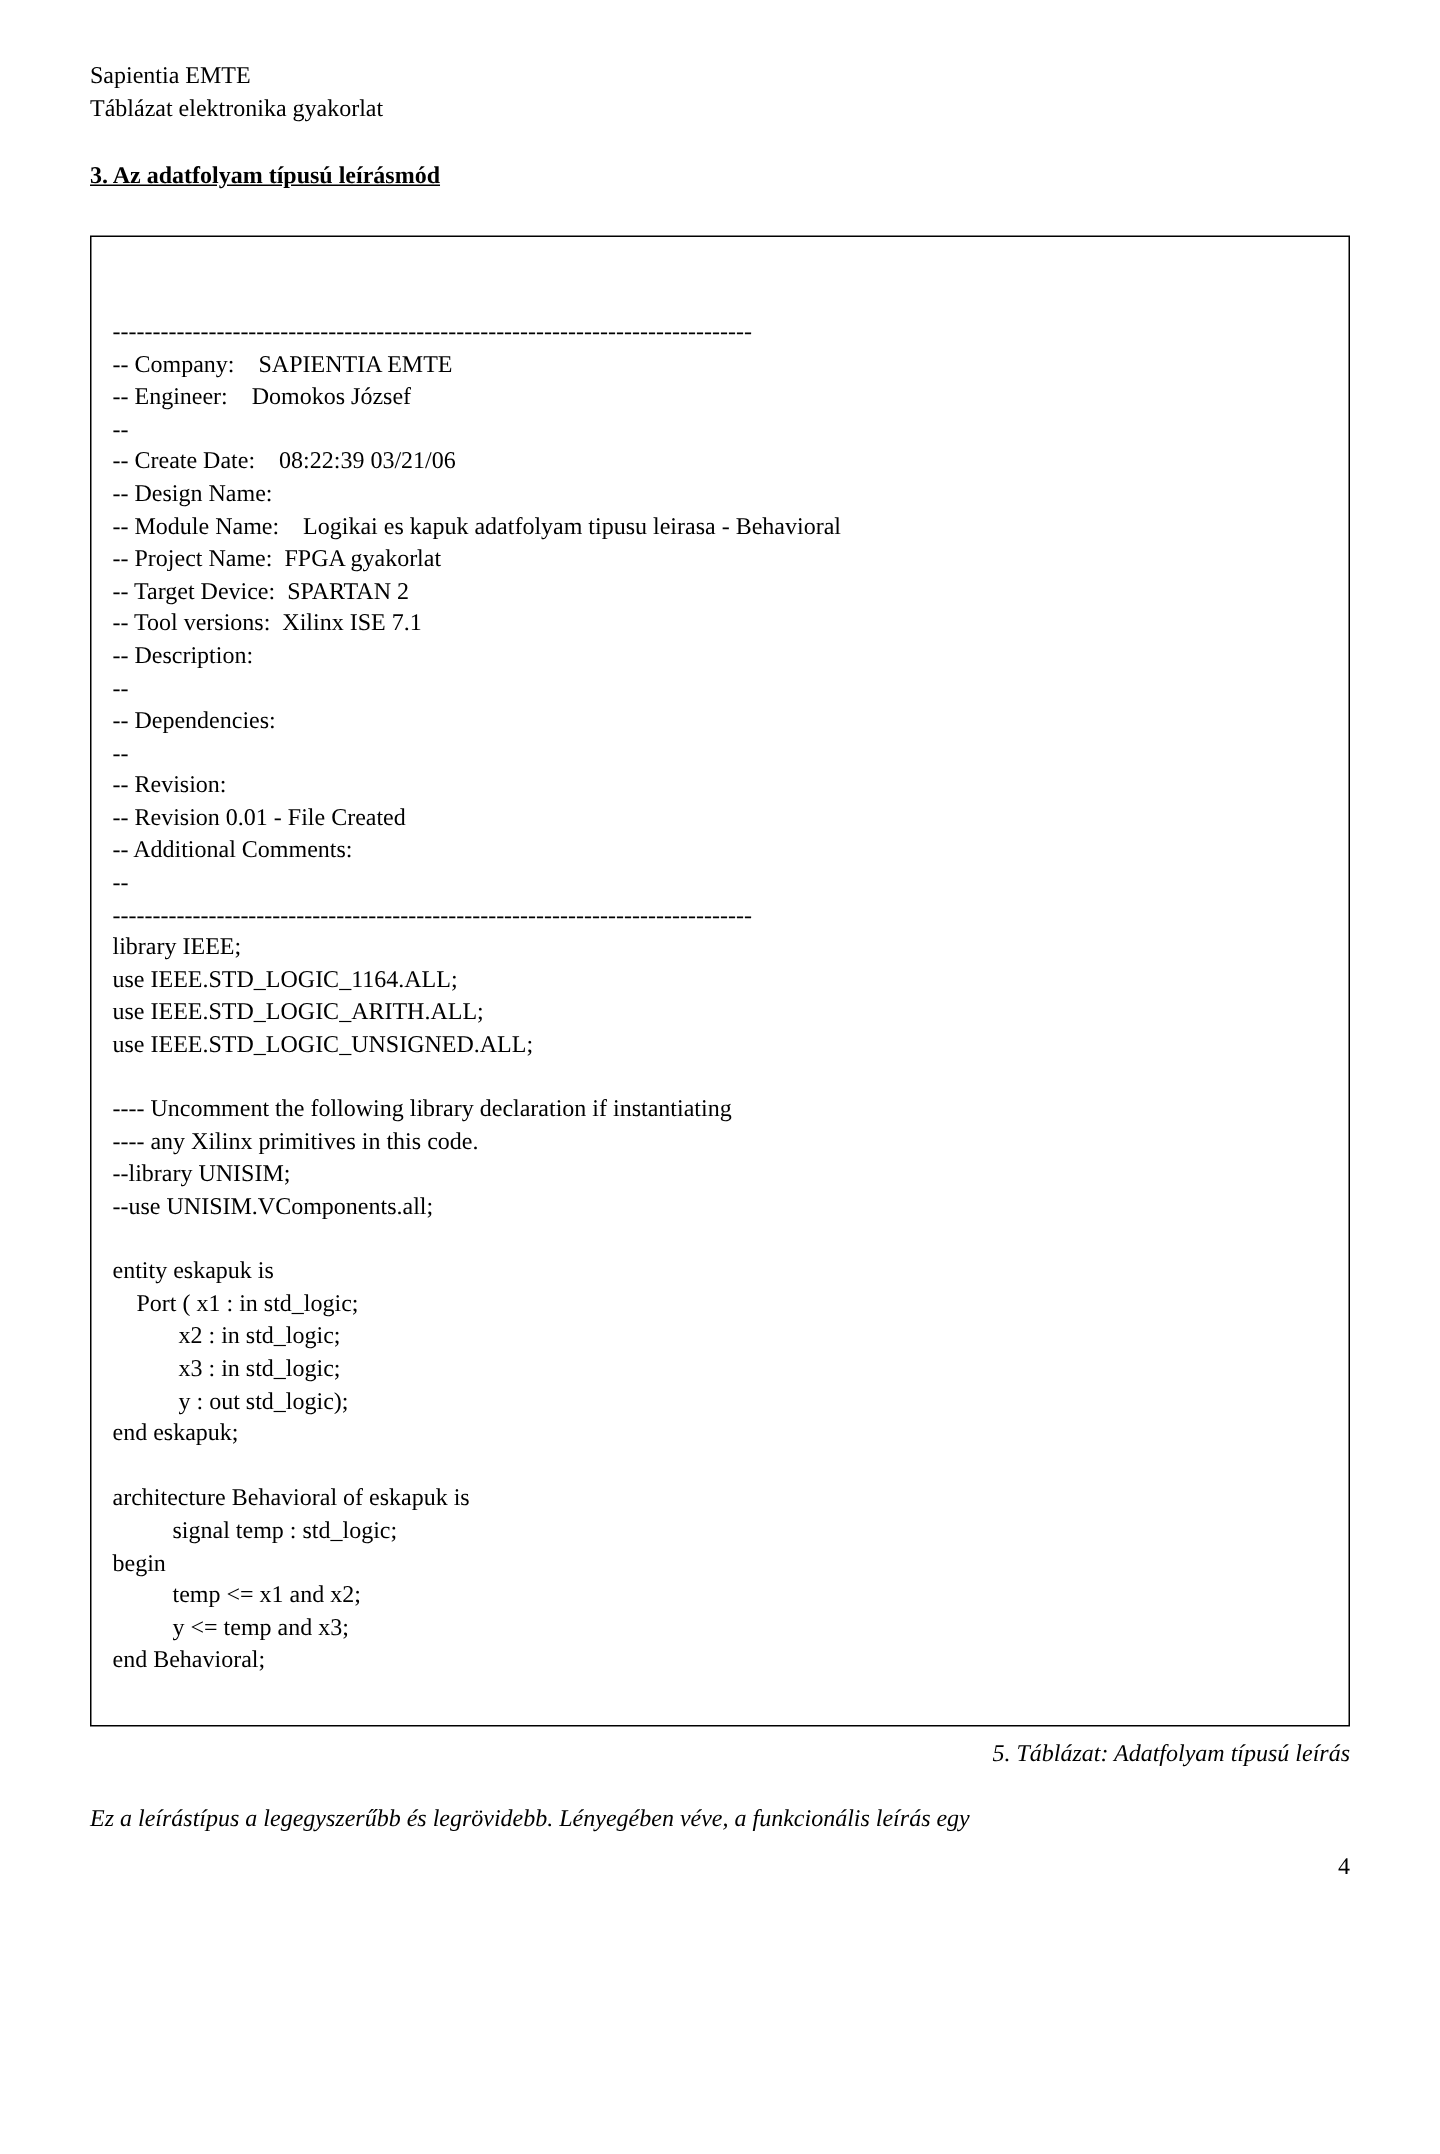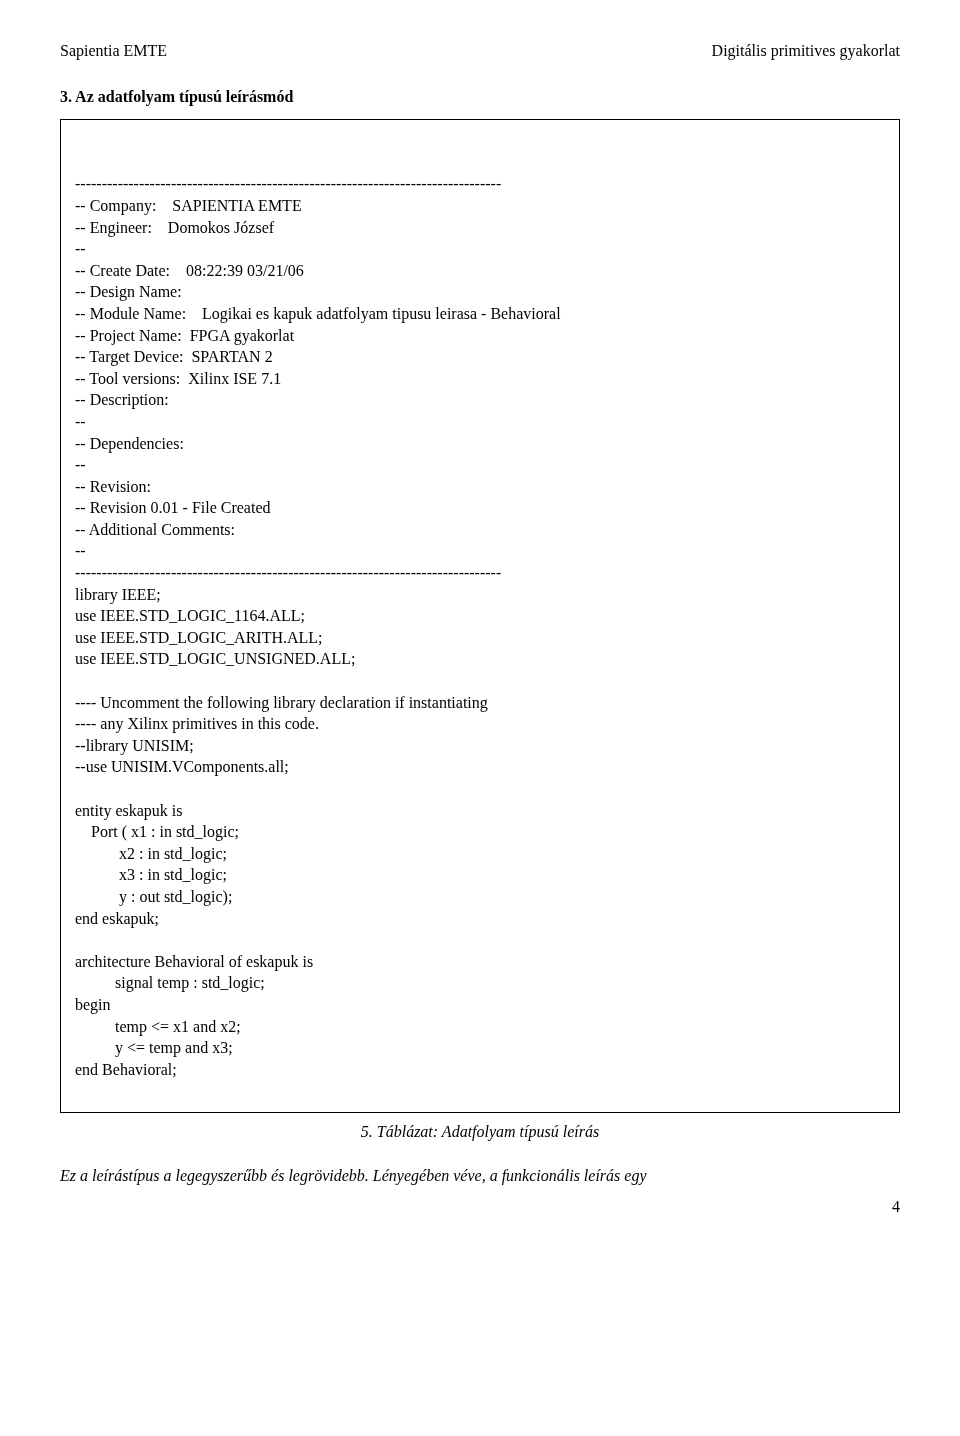--- a/index.html
+++ b/index.html
@@ -8,58 +8,59 @@
       color: #000;
       background: #fff;
       margin: 0;
       padding: 40px 60px;
       width: 960px;
       box-sizing: border-box;
       line-height: 1.35;
     }
     .header-row {
       display: flex;
-      justify-content: space-between;
       margin-bottom: 24px;
+      flex-direction: column;
     }
     .section-title {
       font-weight: bold;
-      margin-bottom: 12px;
+      margin-bottom: 28px;
+      text-decoration: underline;
     }
     .code-box {
       border: 1px solid #000;
       padding: 10px 14px;
       margin-bottom: 8px;
       font-family: "Times New Roman", Times, serif;
       white-space: pre-wrap;
     }
     .code-line {
       display: block;
       min-height: 1.35em;
     }
     .caption {
-      text-align: center;
+      text-align: right;
       font-style: italic;
       margin: 6px 0 22px 0;
     }
     .body-text {
       text-align: justify;
       font-style: italic;
     }
     .page-number {
       text-align: right;
       margin-top: 10px;
     }
   </style>
 </head>
 <body>
 
 <div class="header-row">
   <span>Sapientia EMTE</span>
-  <span>Digitális primitives gyakorlat</span>
+  <span>Táblázat elektronika gyakorlat</span>
 </div>
 
 <div class="section-title">3. Az adatfolyam típusú leírásmód</div>
 
 <div class="code-box">
   <div id="code-container"><span class="code-line">--------------------------------------------------------------------------------</span><span class="code-line">-- Company:    SAPIENTIA EMTE</span><span class="code-line">-- Engineer:    Domokos József</span><span class="code-line">--</span><span class="code-line">-- Create Date:    08:22:39 03/21/06</span><span class="code-line">-- Design Name:</span><span class="code-line">-- Module Name:    Logikai es kapuk adatfolyam tipusu leirasa - Behavioral</span><span class="code-line">-- Project Name:  FPGA gyakorlat</span><span class="code-line">-- Target Device:  SPARTAN 2</span><span class="code-line">-- Tool versions:  Xilinx ISE 7.1</span><span class="code-line">-- Description:</span><span class="code-line">--</span><span class="code-line">-- Dependencies:</span><span class="code-line">--</span><span class="code-line">-- Revision:</span><span class="code-line">-- Revision 0.01 - File Created</span><span class="code-line">-- Additional Comments:</span><span class="code-line">--</span><span class="code-line">--------------------------------------------------------------------------------</span><span class="code-line">library IEEE;</span><span class="code-line">use IEEE.STD_LOGIC_1164.ALL;</span><span class="code-line">use IEEE.STD_LOGIC_ARITH.ALL;</span><span class="code-line">use IEEE.STD_LOGIC_UNSIGNED.ALL;</span><span class="code-line"></span><span class="code-line">---- Uncomment the following library declaration if instantiating</span><span class="code-line">---- any Xilinx primitives in this code.</span><span class="code-line">--library UNISIM;</span><span class="code-line">--use UNISIM.VComponents.all;</span><span class="code-line"></span><span class="code-line">entity eskapuk is</span><span class="code-line">    Port ( x1 : in std_logic;</span><span class="code-line">           x2 : in std_logic;</span><span class="code-line">           x3 : in std_logic;</span><span class="code-line">           y : out std_logic);</span><span class="code-line">end eskapuk;</span><span class="code-line"></span><span class="code-line">architecture Behavioral of eskapuk is</span><span class="code-line">          signal temp : std_logic;</span><span class="code-line">begin</span><span class="code-line">          temp &lt;= x1 and x2;</span><span class="code-line">          y &lt;= temp and x3;</span><span class="code-line">end Behavioral;</span></div>
 </div>
 
 <div class="caption">5. Táblázat: Adatfolyam típusú leírás</div>
 

